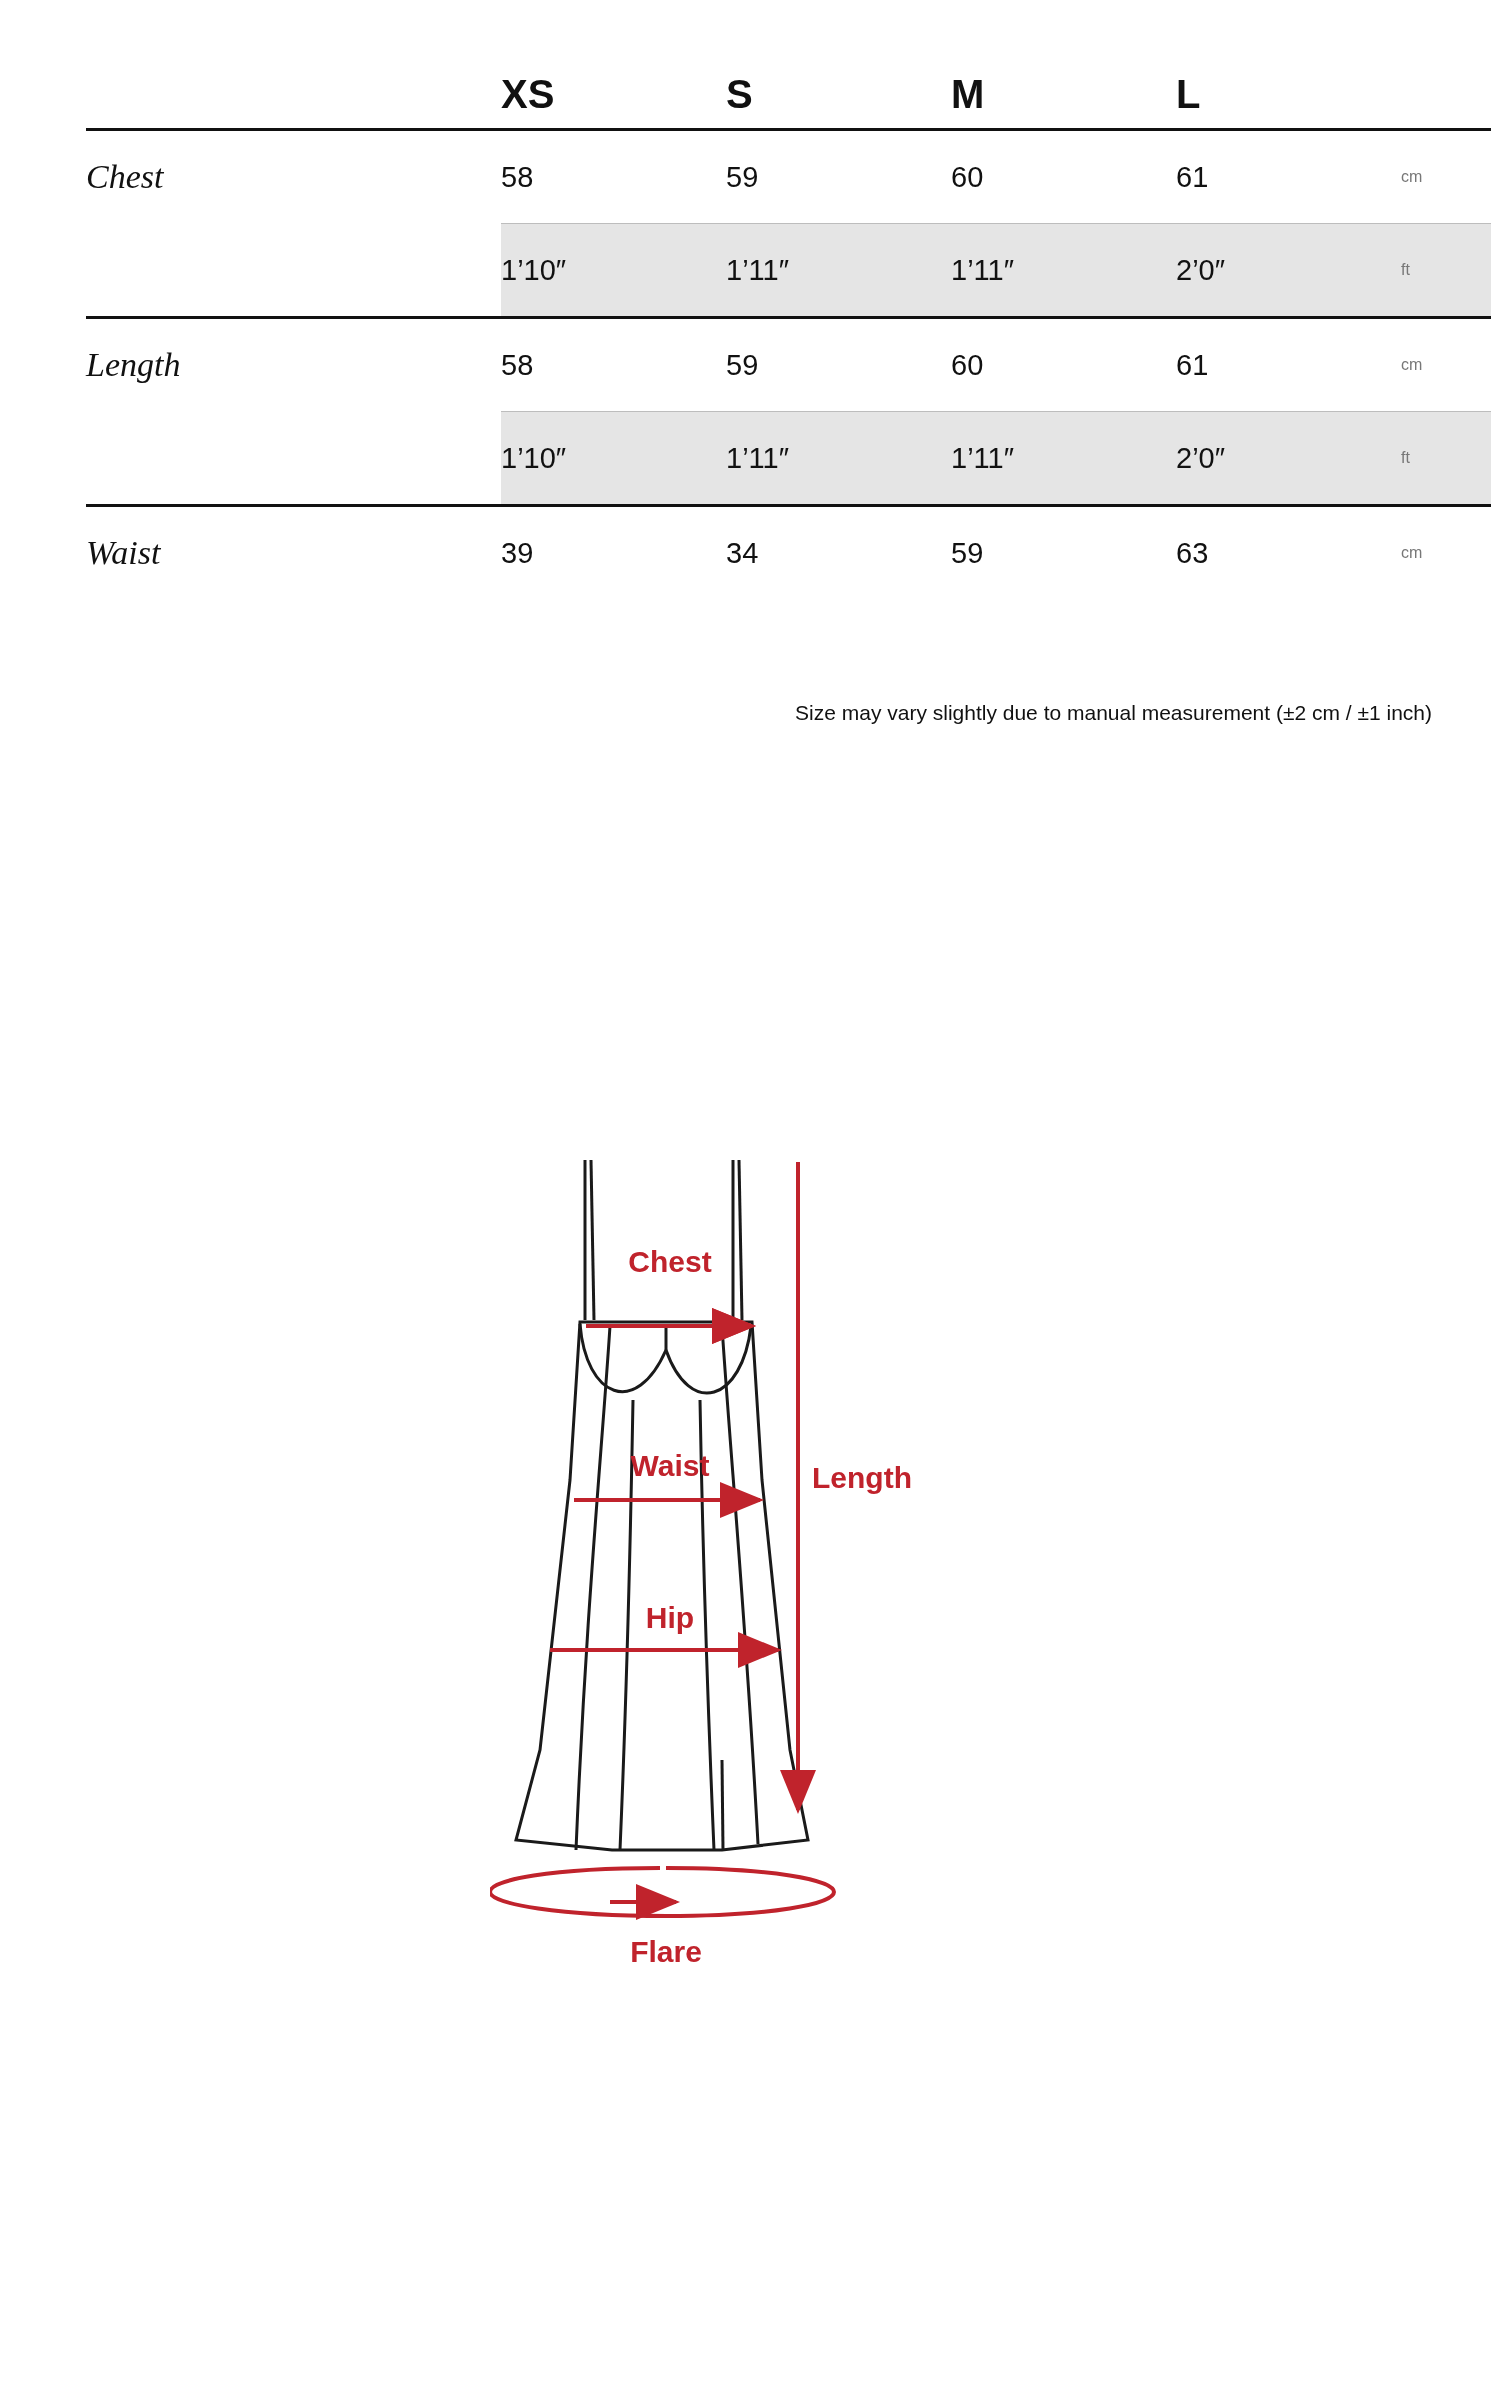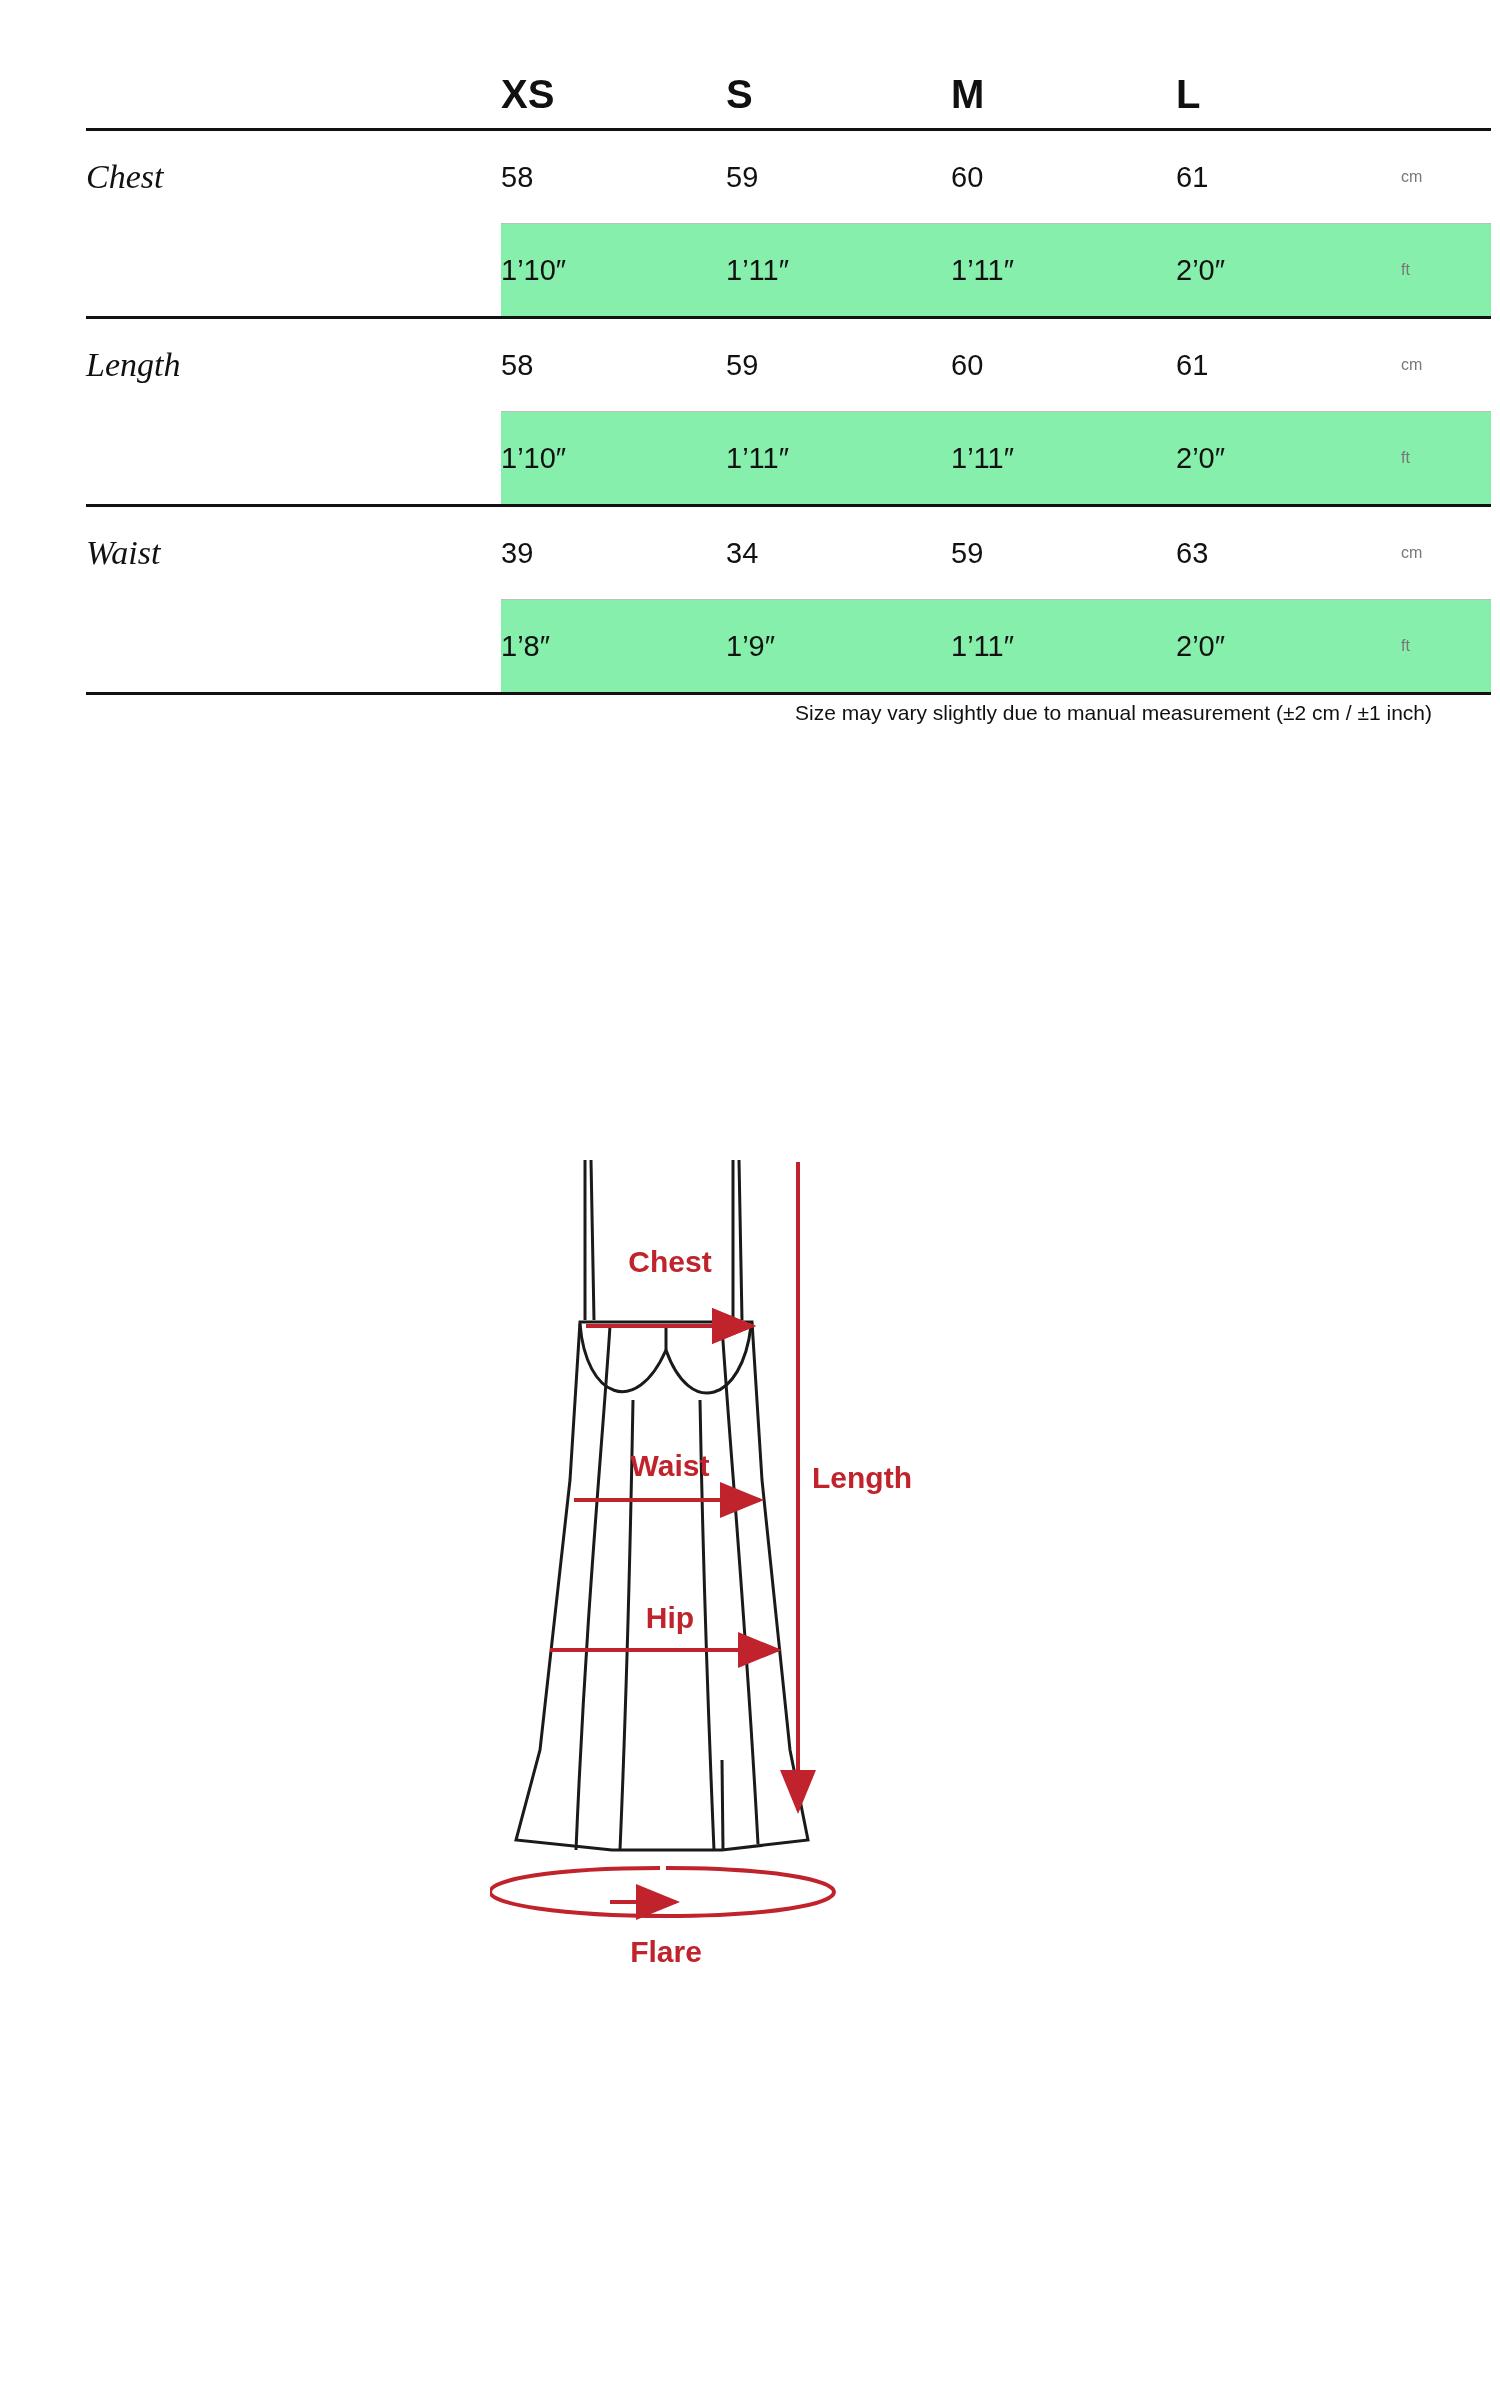--- a/index.html
+++ b/index.html
@@ -55,21 +55,21 @@
   }
   .hdr-row th.blank { }
 
   .row-cm td, .row-ft td {
     height: 92px;
   }
   .row-cm td {
     background: #ffffff;
   }
   .row-ft td {
-    background: #86efac;
+    background: #e5e5e5;
   }
   .row-ft td.rowlabel {
     background: #ffffff;
   }
 
   td.rowlabel {
     font-size: 34px;
     font-style: italic;
     font-family: "Liberation Serif", serif;
     color: #111;
@@ -181,28 +181,20 @@
 
         <tr class="row-cm rule-thick-top">
           <td class="rowlabel">Waist</td>
           <td class="val">39</td>
           <td class="val">34</td>
           <td class="val">59</td>
           <td class="val">63</td>
           <td class="unit">cm</td>
         </tr>
 
-        <tr class="row-ft rule-thin-top rule-bottom">
-          <td class="rowlabel"></td>
-          <td class="val">1’8″</td>
-          <td class="val">1’9″</td>
-          <td class="val">1’11″</td>
-          <td class="val">2’0″</td>
-          <td class="unit">ft</td>
-        </tr>
       </tbody>
     </table>
   </div>
 
   <div class="note">Size may vary slightly due to manual measurement (±2 cm / ±1 inch)</div>
 
   <div class="diagram">
     <svg width="560" height="840" viewBox="0 0 560 840" xmlns="http://www.w3.org/2000/svg">
       <defs>
         <marker id="arrR" markerWidth="11" markerHeight="9" refX="10" refY="4.5" orient="auto">

